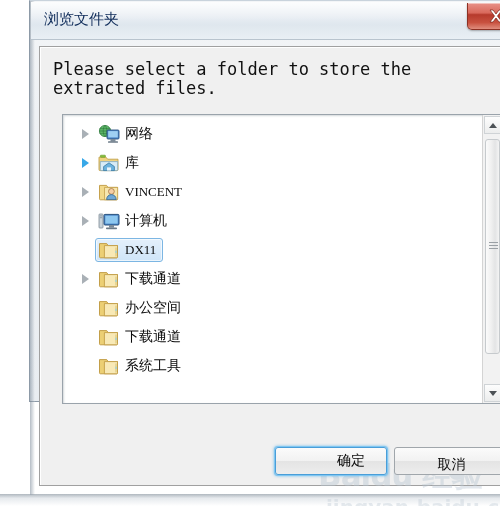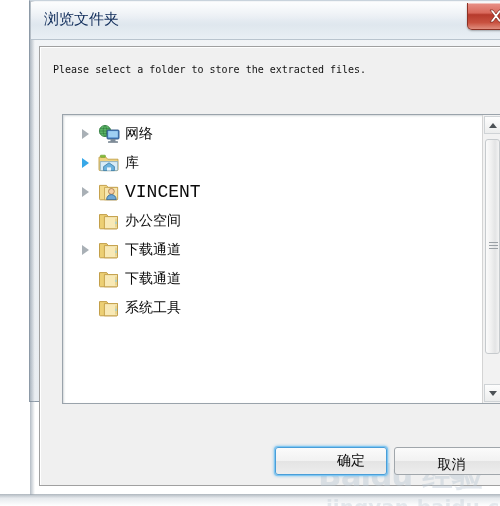--- a/index.html
+++ b/index.html
@@ -104,21 +104,21 @@
     border: 1px solid #a0a0a0;
     box-shadow: inset 1px 1px 0 #ffffff;
   }
 
   
   #prompt-text {
     position: absolute;
     left: 13px; top: 13px;
     width: 445px;
     font-family: "DejaVu Sans Mono", monospace;
-    font-size: 10px;
+    font-size: 17px;
     line-height: 19px;
     color: #111111;
     white-space: pre-wrap;
   }
 
   
   #tree-panel {
     position: absolute;
     left: 22px; top: 67px;
     width: 440px;
@@ -176,22 +176,22 @@
     flex: 0 0 22px;
     position: relative;
   }
   .node-label {
     font-family: "DejaVu Sans", sans-serif;
     font-size: 14px;
     color: #0b0b0b;
     white-space: nowrap;
   }
   .node-label.mono {
-    font-family: Liberation Mono, monospace;
-    font-size: 18px;
+    font-family: Liberation Serif, serif;
+    font-size: 13px;
   }
 
   
   #scrollbar {
     position: absolute;
     right: 0; top: 0;
     width: 19px; height: 100%;
     background: #f2f2f2;
     border-left: 1px solid #d4d4d4;
     box-sizing: border-box;
@@ -376,43 +376,72 @@
               <span class="node-icon"><svg viewBox="0 0 22 20" width="22" height="20">
                   <path d="M1.5 3.4h7l1.5 2h9.5v11.4a1 1 0 0 1-1 1H2.5a1 1 0 0 1-1-1Z" fill="#f2d98a" stroke="#bf9a41" stroke-width="0.9"></path>
                   <path d="M6.5 5.4h13.2v11.4a1 1 0 0 1-1 1H6.5Z" fill="#f7e6ae" stroke="#bf9a41" stroke-width="0.7"></path>
                   <circle cx="13.4" cy="9.4" r="2.9" fill="#f6cfa6" stroke="#a6753f" stroke-width="0.8"></circle>
                   <path d="M8.6 17.6c0-3 2.2-5 4.8-5s4.8 2 4.8 5Z" fill="#6fa8d6" stroke="#34658f" stroke-width="0.8"></path>
                 </svg></span>
               <span class="node-label mono">VINCENT</span>
             </div>
           </div>
           <div class="tree-row indent1">
+            <div class="expander">
+              <span class="tri"></span>
+            </div>
+            <div class="node-body">
+              <span class="node-icon"><svg viewBox="0 0 22 20" width="22" height="20">
+                  <rect x="1" y="3" width="4" height="14" rx="0.8" fill="#c9d3da" stroke="#7e8b95" stroke-width="0.8"></rect>
+                  <rect x="1.9" y="4.4" width="2.2" height="1" fill="#8b98a3"></rect>
+                  <rect x="1.9" y="6.2" width="2.2" height="1" fill="#8b98a3"></rect>
+                  <rect x="6" y="3.4" width="15" height="10.6" rx="1" fill="#4d86c7" stroke="#27517e" stroke-width="1"></rect>
+                  <rect x="7.3" y="4.7" width="12.4" height="7.9" fill="#8ec8f0"></rect>
+                  <rect x="11" y="14" width="5" height="2.6" fill="#7d8c99"></rect>
+                  <rect x="8" y="16.4" width="11" height="1.8" rx="0.7" fill="#6c7b88"></rect>
+                </svg></span>
+              <span class="node-label">计算机</span>
+            </div>
+          </div>
+          <div class="tree-row indent1">
             <div class="expander empty"></div>
-            <div class="node-body">
+            <div class="node-body selected">
               <span class="node-icon"><svg viewBox="0 0 22 20" width="22" height="20">
                   <path d="M1.5 3.6h7.2l1.5 2h9.3v11.2a1 1 0 0 1-1 1H2.5a1 1 0 0 1-1-1Z" fill="#eccf74" stroke="#bd963c" stroke-width="0.9"></path>
                   <path d="M6.4 5.6h13.1v11.2a1 1 0 0 1-1 1H6.4Z" fill="#f8e9b6" stroke="#bd963c" stroke-width="0.8"></path>
                   <path d="M17.2 7.6h1.6v8.8h-1.6Z" fill="#e4d08a"></path>
                   <rect x="17.4" y="10.4" width="1.2" height="2.6" rx="0.5" fill="#8fd0e8"></rect>
                 </svg></span>
-              <span class="node-label">办公空间</span>
+              <span class="node-label mono">DX11</span>
             </div>
           </div>
           <div class="tree-row indent1">
             <div class="expander">
               <span class="tri"></span>
             </div>
             <div class="node-body">
               <span class="node-icon"><svg viewBox="0 0 22 20" width="22" height="20">
                   <path d="M1.5 3.6h7.2l1.5 2h9.3v11.2a1 1 0 0 1-1 1H2.5a1 1 0 0 1-1-1Z" fill="#eccf74" stroke="#bd963c" stroke-width="0.9"></path>
                   <path d="M6.4 5.6h13.1v11.2a1 1 0 0 1-1 1H6.4Z" fill="#f8e9b6" stroke="#bd963c" stroke-width="0.8"></path>
                   <path d="M17.2 7.6h1.6v8.8h-1.6Z" fill="#e4d08a"></path>
                   <rect x="17.4" y="10.4" width="1.2" height="2.6" rx="0.5" fill="#8fd0e8"></rect>
                 </svg></span>
               <span class="node-label">下载通道</span>
+            </div>
+          </div>
+          <div class="tree-row indent1">
+            <div class="expander empty"></div>
+            <div class="node-body">
+              <span class="node-icon"><svg viewBox="0 0 22 20" width="22" height="20">
+                  <path d="M1.5 3.6h7.2l1.5 2h9.3v11.2a1 1 0 0 1-1 1H2.5a1 1 0 0 1-1-1Z" fill="#eccf74" stroke="#bd963c" stroke-width="0.9"></path>
+                  <path d="M6.4 5.6h13.1v11.2a1 1 0 0 1-1 1H6.4Z" fill="#f8e9b6" stroke="#bd963c" stroke-width="0.8"></path>
+                  <path d="M17.2 7.6h1.6v8.8h-1.6Z" fill="#e4d08a"></path>
+                  <rect x="17.4" y="10.4" width="1.2" height="2.6" rx="0.5" fill="#8fd0e8"></rect>
+                </svg></span>
+              <span class="node-label">办公空间</span>
             </div>
           </div>
           <div class="tree-row indent1">
             <div class="expander empty"></div>
             <div class="node-body">
               <span class="node-icon"><svg viewBox="0 0 22 20" width="22" height="20">
                   <path d="M1.5 3.6h7.2l1.5 2h9.3v11.2a1 1 0 0 1-1 1H2.5a1 1 0 0 1-1-1Z" fill="#eccf74" stroke="#bd963c" stroke-width="0.9"></path>
                   <path d="M6.4 5.6h13.1v11.2a1 1 0 0 1-1 1H6.4Z" fill="#f8e9b6" stroke="#bd963c" stroke-width="0.8"></path>
                   <path d="M17.2 7.6h1.6v8.8h-1.6Z" fill="#e4d08a"></path>
                   <rect x="17.4" y="10.4" width="1.2" height="2.6" rx="0.5" fill="#8fd0e8"></rect>

